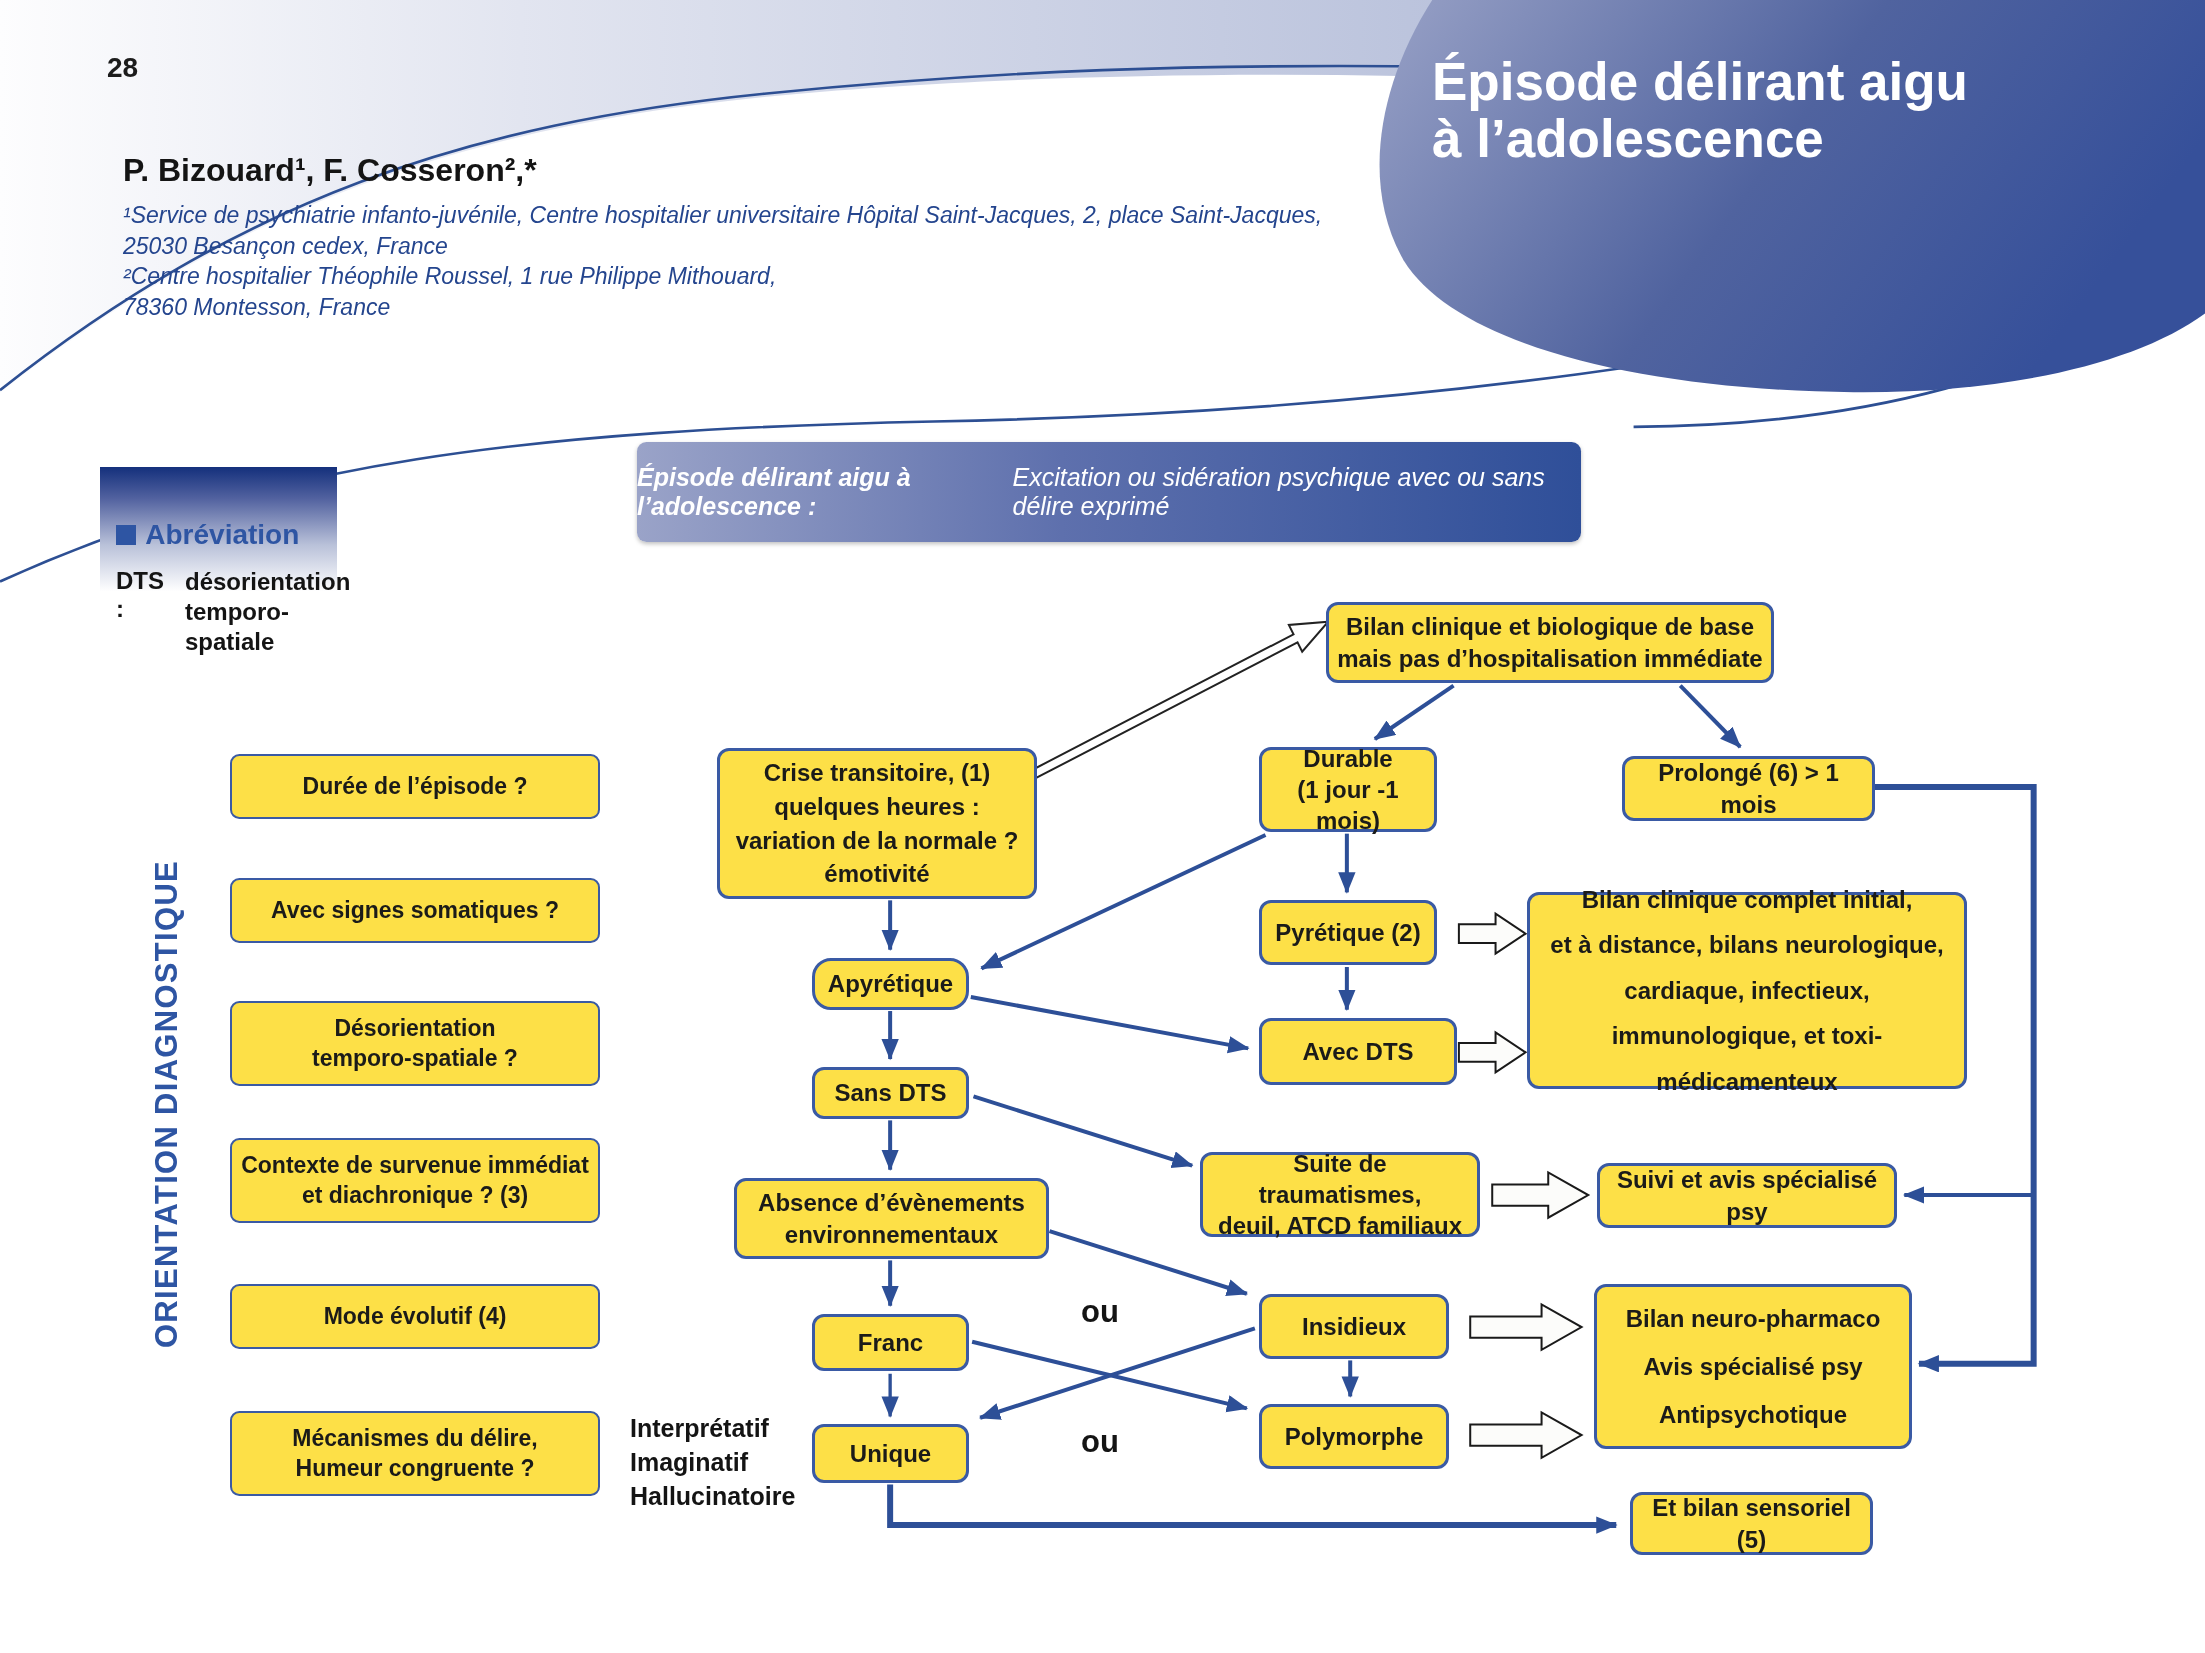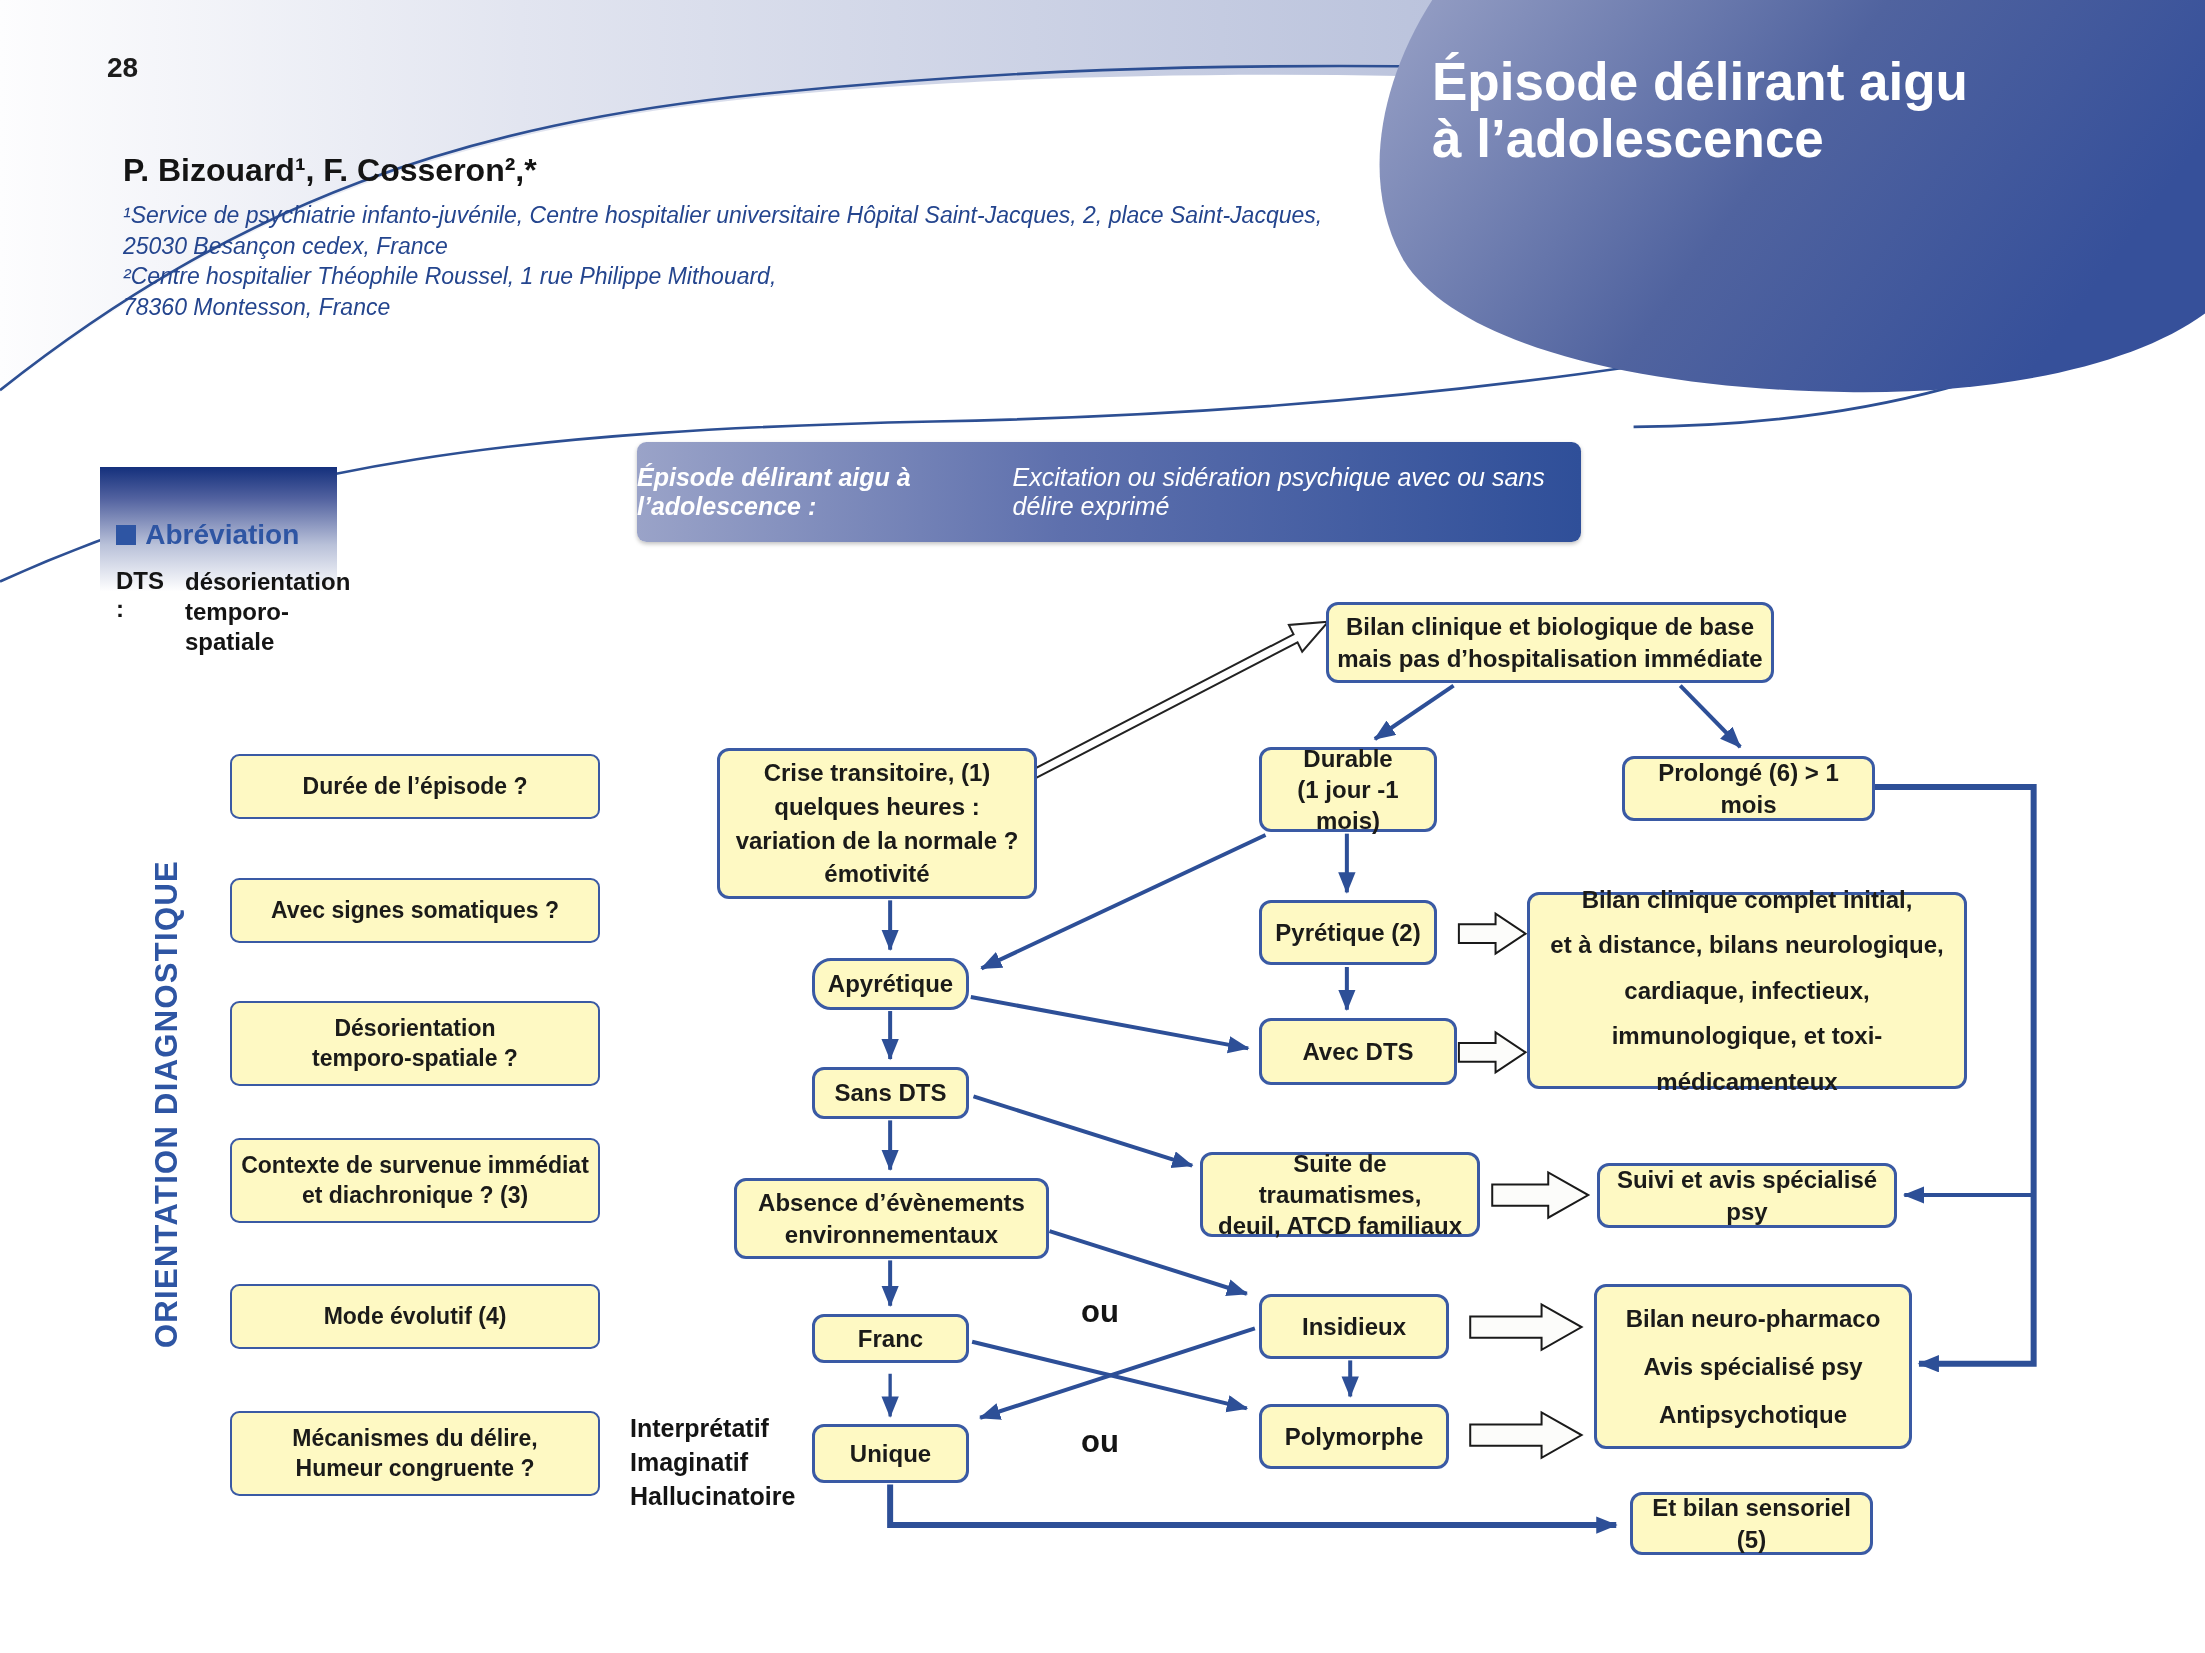--- a/index.html
+++ b/index.html
@@ -24,21 +24,21 @@
   .banner{position:absolute;left:637px;top:442px;width:944px;height:100px;z-index:2;border-radius:9.3px;
           background:linear-gradient(90deg,#9aa3c8 0%,#5e70ad 45%,#2f4f99 100%);
           display:flex;align-items:center;justify-content:center;
           color:#fff;font-style:italic;box-shadow:0 2px 4px rgba(0,0,0,.25);}
   .banner .b1{font-size:25px;font-weight:700;}
   .banner .b2{font-size:25px;font-weight:400;}
 
   .vlabel{position:absolute;left:167px;top:1104px;transform:translate(-50%,-50%) rotate(-90deg);
           white-space:nowrap;color:#2e55a3;font-size:31px;font-weight:700;letter-spacing:1.3px;z-index:3;}
 
-  .node,.qbox{position:absolute;box-sizing:border-box;background:#fef9c3;border:3.3px solid #3a5aa4;border-radius:12px;
+  .node,.qbox{position:absolute;box-sizing:border-box;background:#fde047;border:3.3px solid #3a5aa4;border-radius:12px;
         display:flex;align-items:center;justify-content:center;text-align:center;
         font-weight:600;color:#1b1b19;font-size:24px;line-height:1.3;white-space:pre-line;padding:16px 8px;z-index:3;}
   .qbox{border-radius:9.3px;border-width:2.7px;font-size:23px;}
 
   .oulabel{position:absolute;transform:translate(-50%,-50%);font-size:31px;font-weight:700;color:#141414;z-index:3;}
   .mech-note{position:absolute;left:630px;top:1412px;font-size:25px;font-weight:600;color:#141414;line-height:1.35;white-space:pre-line;z-index:3;}
   .copyright{position:absolute;left:115px;top:1575px;font-family:"Liberation Serif",serif;font-size:23px;color:#111;z-index:3;}
 </style>
 </head>
 <body>
@@ -157,21 +157,21 @@
 et à distance, bilans neurologique,
 cardiaque, infectieux,
 immunologique, et toxi-médicamenteux</div>
   <div class="node" style="left:1259px;top:1018px;width:198px;height:67px;">Avec DTS</div>
   <div class="node" style="left:812px;top:1067px;width:157px;height:52px;">Sans DTS</div>
   <div class="node" style="left:1200px;top:1152px;width:280px;height:85px;">Suite de traumatismes,
 deuil, ATCD familiaux</div>
   <div class="node" style="left:734px;top:1178px;width:315px;height:81px;">Absence d’évènements
 environnementaux</div>
   <div class="node" style="left:1597px;top:1163px;width:300px;height:65px;">Suivi et avis spécialisé psy</div>
-  <div class="node" style="left:812px;top:1314px;width:157px;height:49px;">Franc</div>
+  <div class="node" style="left:812px;top:1314px;width:157px;height:57px;">Franc</div>
   <div class="node" style="left:1259px;top:1294px;width:190px;height:65px;">Insidieux</div>
   <div class="node" style="left:1594px;top:1284px;width:318px;height:165px;line-height:2.0;">Bilan neuro-pharmaco
 Avis spécialisé psy
 Antipsychotique</div>
   <div class="node" style="left:812px;top:1424px;width:157px;height:59px;">Unique</div>
   <div class="node" style="left:1259px;top:1404px;width:190px;height:65px;">Polymorphe</div>
   <div class="node" style="left:1630px;top:1492px;width:243px;height:63px;">Et bilan sensoriel (5)</div>
 
   <div class="oulabel" style="left:1100px;top:1312px;">ou</div>
   <div class="oulabel" style="left:1100px;top:1442px;">ou</div>

